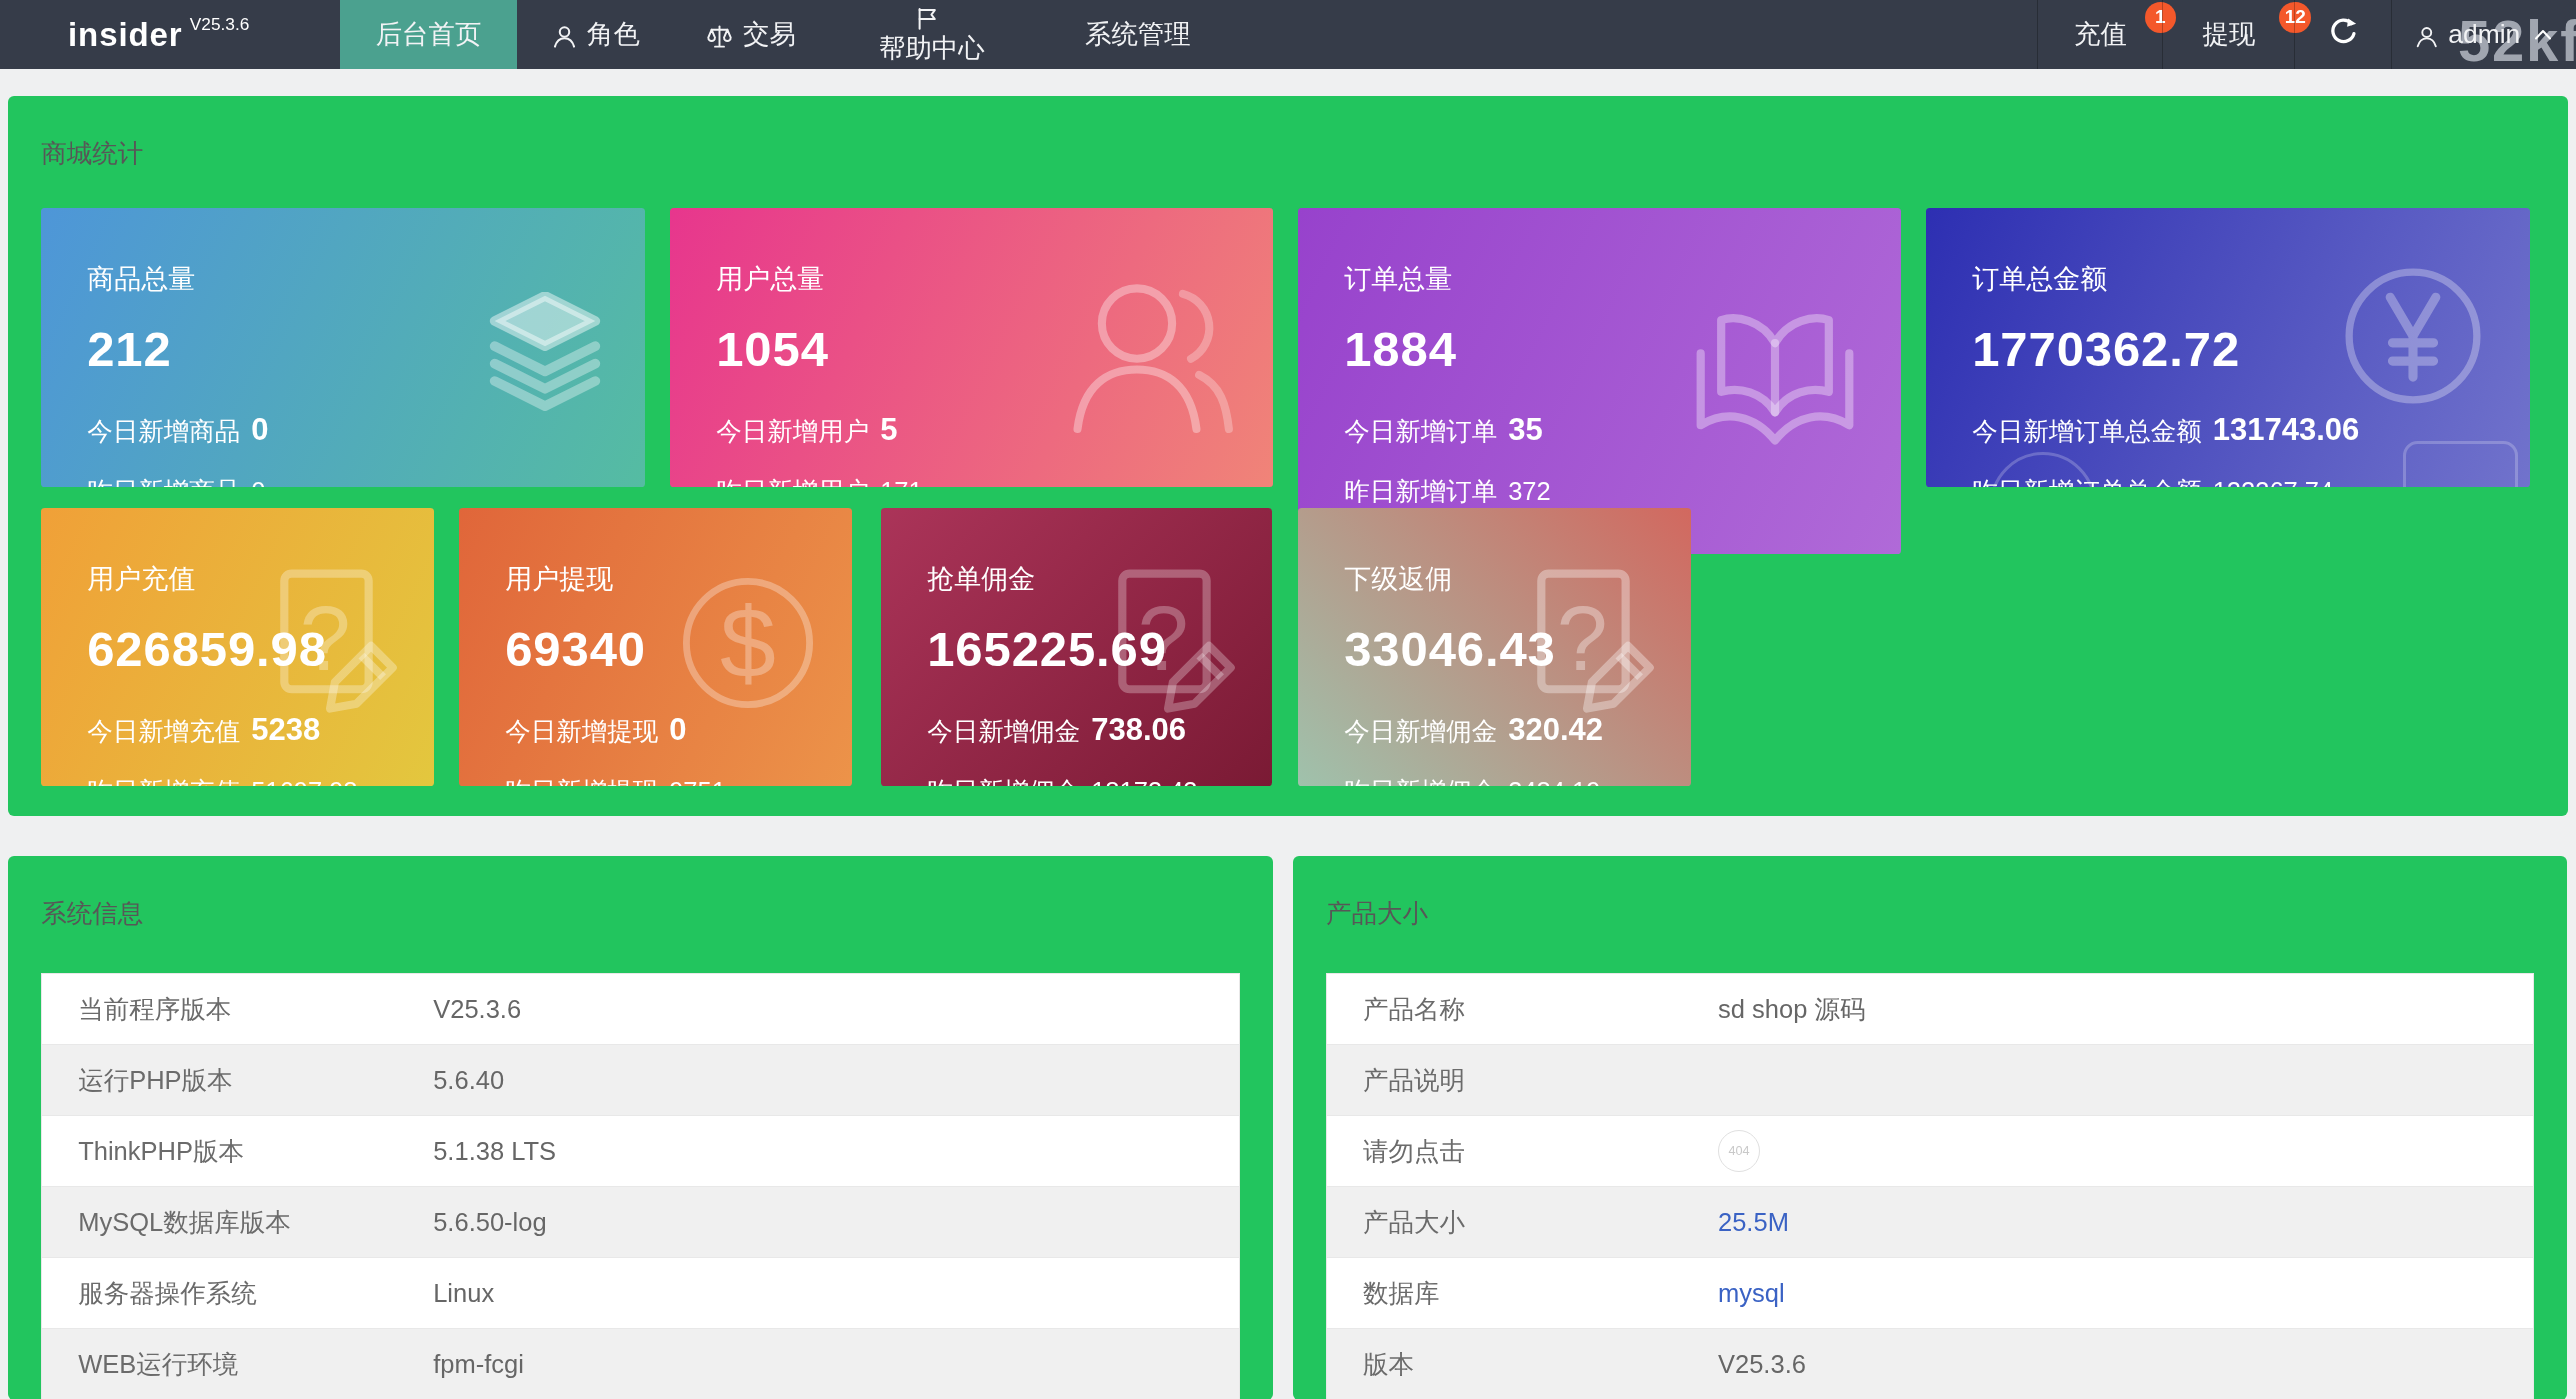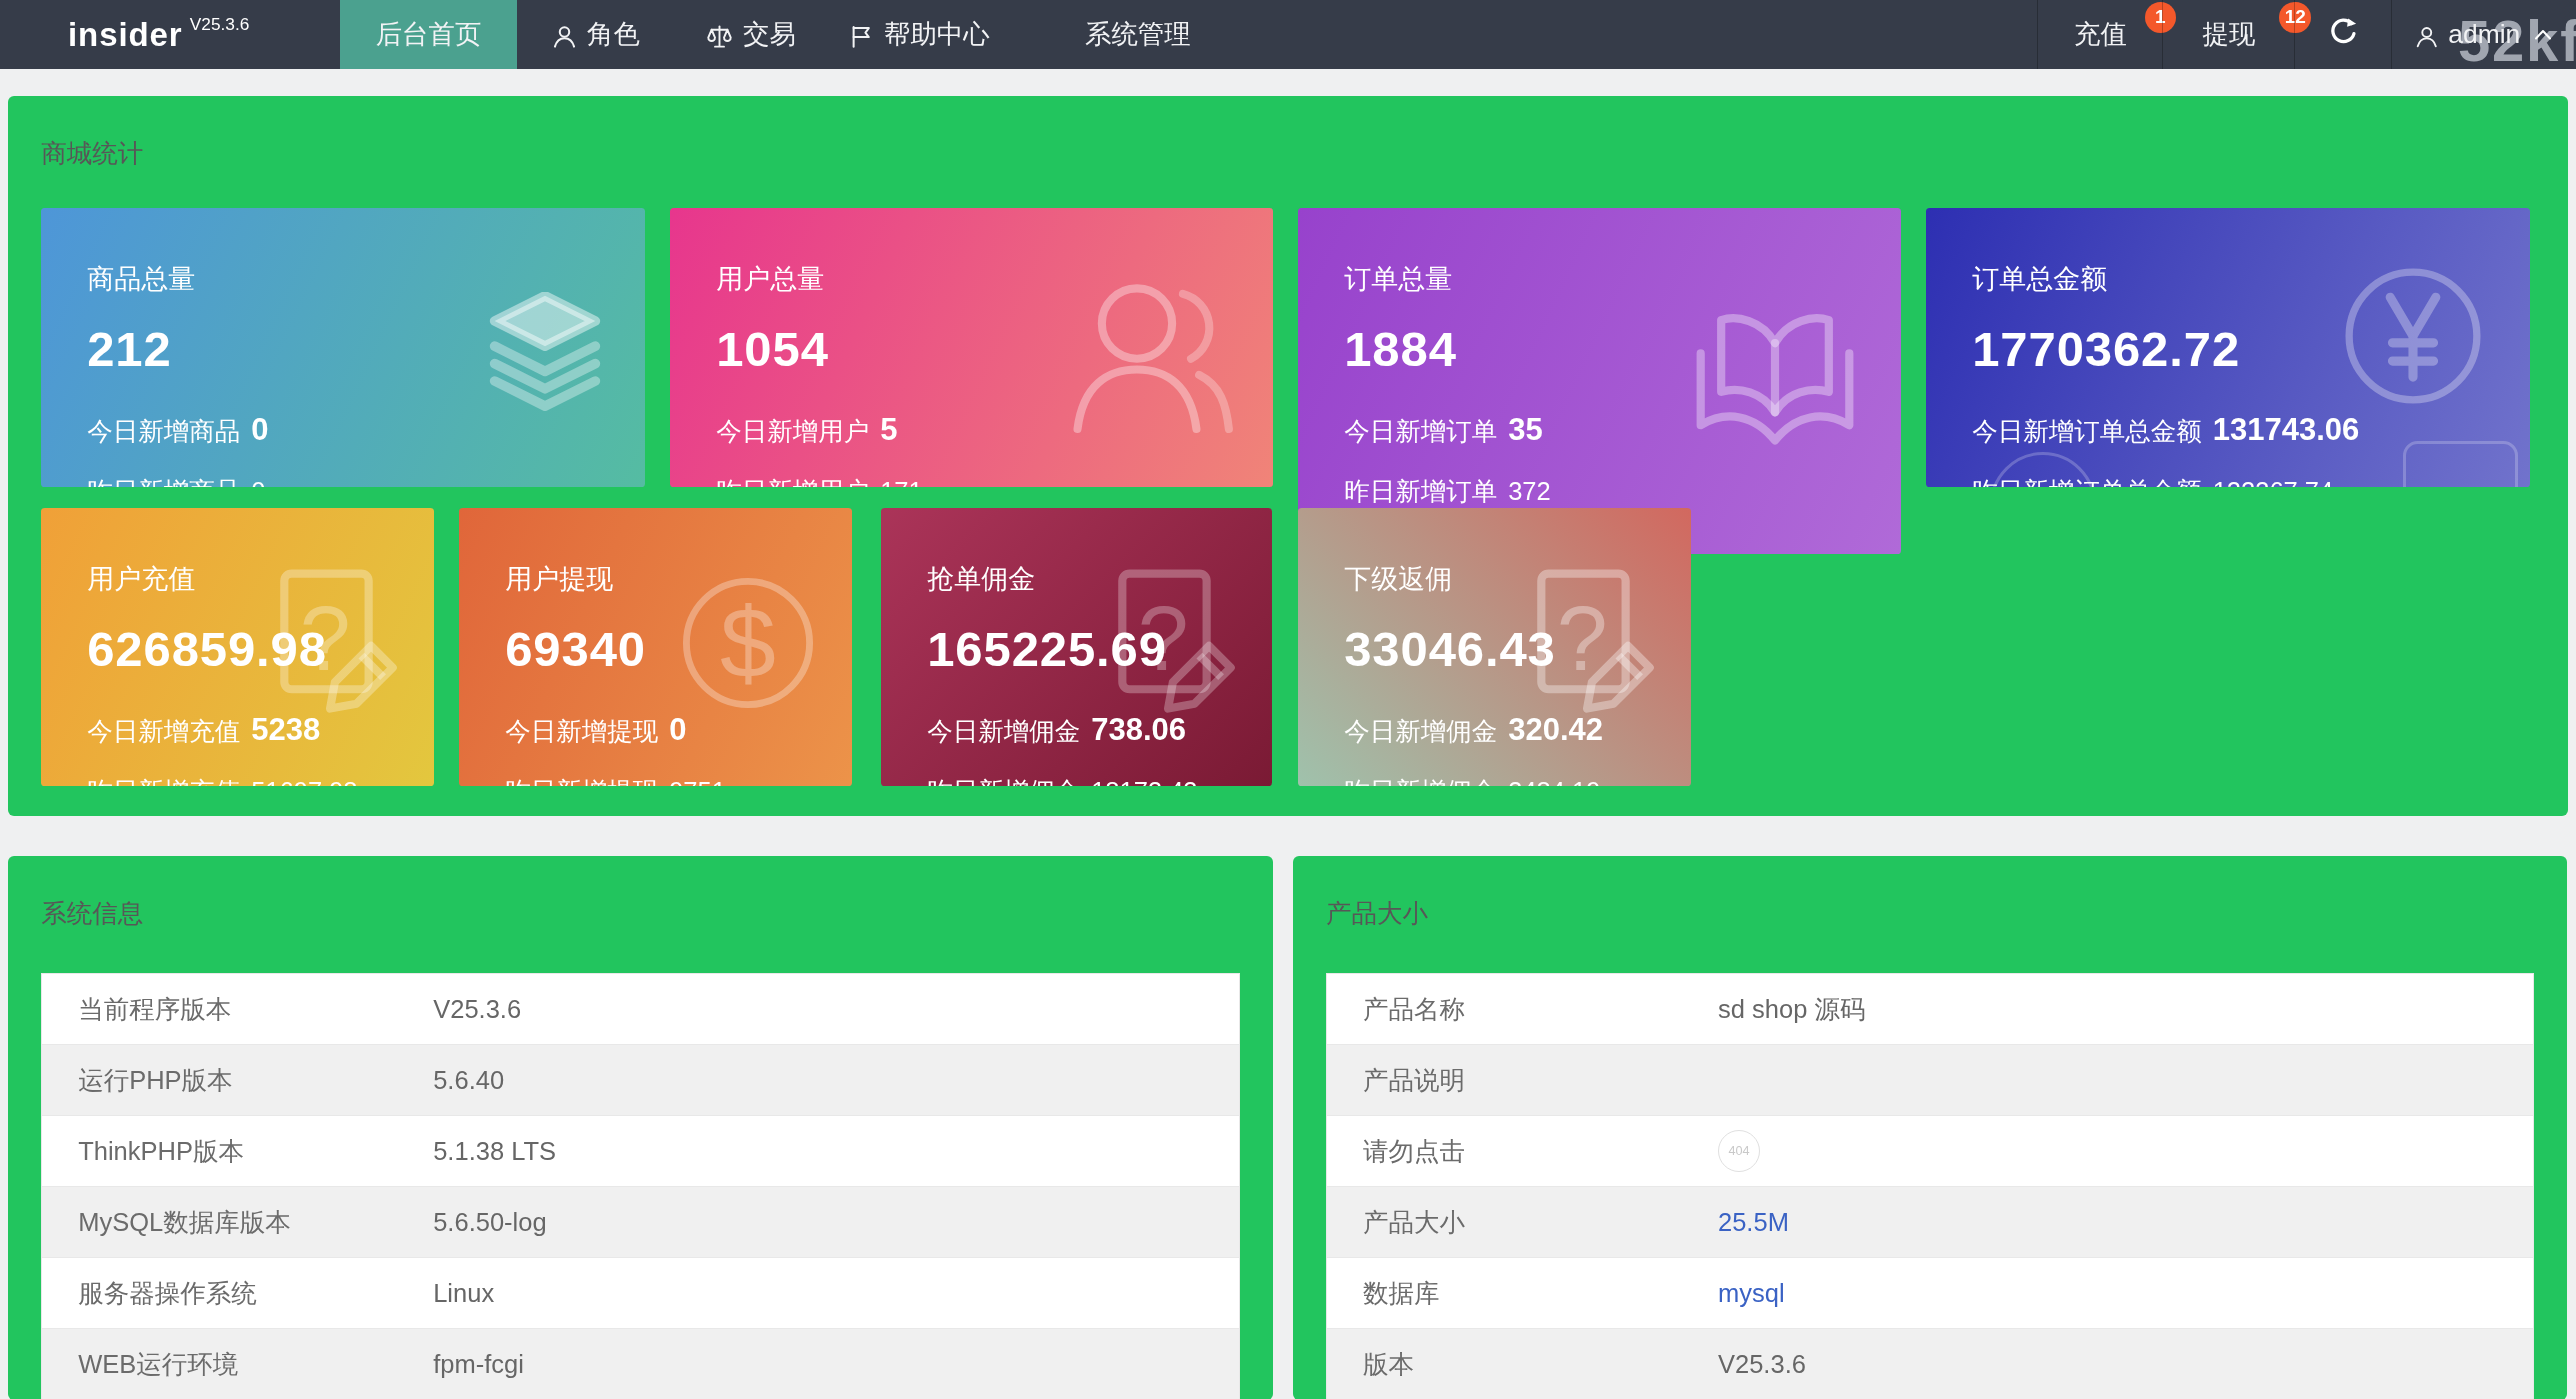--- a/index.html
+++ b/index.html
@@ -84,21 +84,21 @@
           <path d="M12 3 V20"></path>
             <path d="M8 21 H16"></path>
             <path d="M5 6 H19"></path>
           <path d="M5 6 L2 13 M5 6 L8 13 M2 13 a3 3 0 0 0 6 0"></path>
           <path d="M19 6 L16 13 M19 6 L22 13 M16 13 a3 3 0 0 0 6 0"></path>
         </svg>
       </span>
       <span>交易</span>
     </div>
 
-    <div class="nav-tab" style="left:848px;">
+    <div class="nav-tab" style="left:879px;flex-direction:column;">
       <span class="nicon">
         <svg width="27" height="27" viewBox="0 0 24 24" fill="none" stroke="#f2f3f5" stroke-width="1.8" stroke-linecap="round" stroke-linejoin="round">
           <path d="M5 21 V3.5"></path>
             <path d="M5 4.5 H18.5 L15.5 8.5 L18.5 12.5 H5"></path>
         </svg>
       </span>
       <span>帮助中心</span>
     </div>
 
     <div class="nav-tab" style="left:1085px;">

